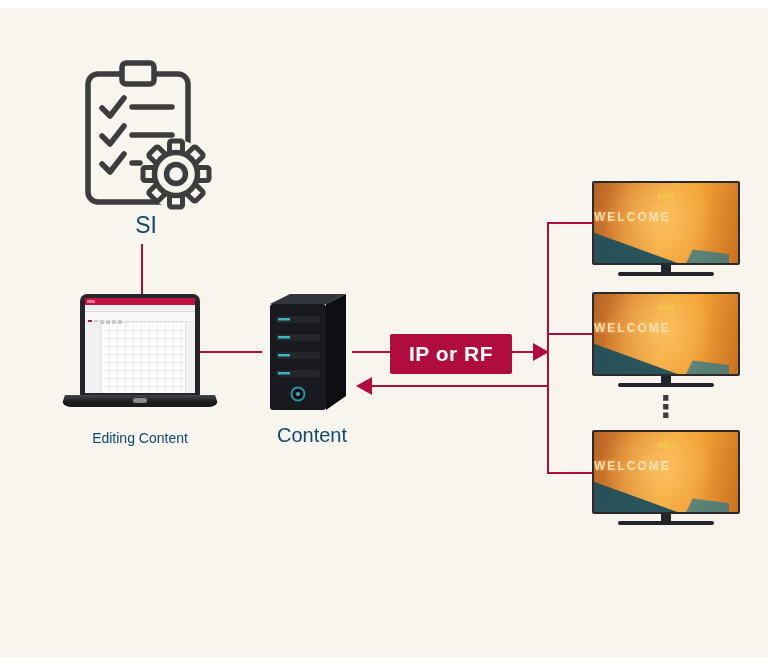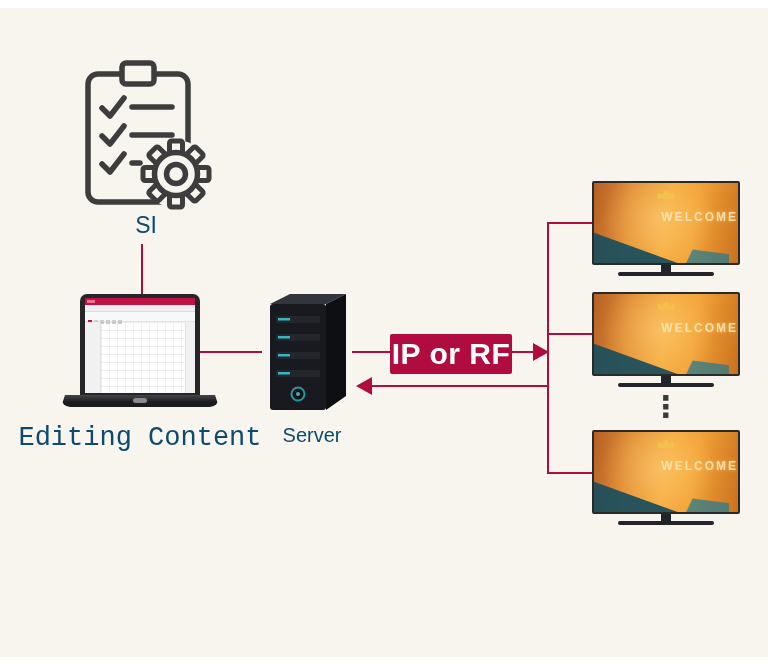--- a/index.html
+++ b/index.html
@@ -12,27 +12,27 @@
   .hline{position:absolute;height:2px;background:#b00c40;}
   .vline{position:absolute;width:2px;background:#b00c40;}
   .arrow-right{position:absolute;width:0;height:0;border-top:9px solid transparent;
                border-bottom:9px solid transparent;border-left:16px solid #b00c40;}
   .arrow-left{position:absolute;width:0;height:0;border-top:9px solid transparent;
               border-bottom:9px solid transparent;border-right:16px solid #b00c40;}
 
   
   .label{position:absolute;text-align:center;color:#0c4a6e;}
   .si-label{left:76px;top:212px;width:140px;font-size:23px;}
-  .caption{left:8px;top:423px;width:264px;font-size:27px;line-height:30px;font-family:Liberation Mono, monospace;}
+  .caption{left:8px;top:423px;width:264px;font-size:14px;line-height:30px;}
   .server-label{left:258px;top:424px;width:108px;font-size:20px;}
 
   
   .badge{position:absolute;left:390px;top:334px;width:122px;height:40px;background:#b00c40;
          color:#ffffff;display:flex;align-items:center;justify-content:center;
-         font-size:30px;font-weight:700;letter-spacing:.5px;border-radius:2px;}
+         font-size:21px;font-weight:700;letter-spacing:.5px;border-radius:2px;}
 
   
   .laptop-screen{position:absolute;left:80px;top:294px;width:120px;height:101px;box-sizing:border-box;
                  background:#26262a;border-radius:7px 7px 0 0;padding:4px 5px 2px;}
   .mini-ui{width:110px;height:95px;background:#ffffff;overflow:hidden;}
   .mini-appbar{height:7px;background:#c01243;position:relative;}
   .mini-appbar span{position:absolute;left:2px;top:2px;width:8px;height:3px;background:#e8738f;}
   .mini-menubar{height:6px;background:#efeef0;border-bottom:1px solid #ddd;}
   .mini-toolbar{height:9px;background:#f8f8f8;border-bottom:1px solid #e2e2e2;padding-left:2px;}
   .mini-toolbar i{display:inline-block;width:4px;height:4px;margin:2px 1px;background:#cfcfcf;}
@@ -51,21 +51,21 @@
   
   .tv{position:absolute;width:148px;}
   .tv-screen{position:relative;width:148px;height:84px;box-sizing:border-box;border:2px solid #2a2a2a;
              border-radius:2px;overflow:hidden;
              background:radial-gradient(circle at 45% 45%,rgba(255,214,130,.55),rgba(0,0,0,0) 62%),
                         linear-gradient(100deg,#b55f28 0%,#e08a30 25%,#f5a83a 50%,#f3a237 68%,#c9711f 100%);}
   .tv-mountain{position:absolute;left:0;bottom:0;width:58%;height:46%;background:#1d4f5c;
                clip-path:polygon(0 100%,0 18%,100% 100%);opacity:.94;}
   .tv-pool{position:absolute;right:6%;bottom:0;width:30%;height:24%;background:#2a7a8c;
            clip-path:polygon(0 100%,15% 30%,100% 55%,100% 100%);opacity:.75;}
-  .tv-welcome{position:absolute;top:34%;width:100%;text-align:right;font-size:12px;font-weight:bold;
+  .tv-welcome{position:absolute;top:34%;width:100%;text-align:left;font-size:12px;font-weight:bold;
               letter-spacing:2px;color:#ffe7b8;opacity:.9;text-shadow:0 0 4px rgba(255,190,90,.9);}
   .tv-logo{position:absolute;top:6px;left:50%;transform:translateX(-50%);width:16px;height:10px;
            background:#f3c14e;clip-path:polygon(0 100%,0 35%,25% 60%,50% 10%,75% 60%,100% 35%,100% 100%);}
   .tv-neck{width:10px;height:7px;background:#23242a;margin:0 auto;}
   .tv-base{width:96px;height:4px;background:#23242a;margin:0 auto;border-radius:2px;}
 
   .dots{position:absolute;left:646px;top:390px;width:40px;text-align:center;
         font-size:30px;line-height:34px;color:#3a3a3a;font-weight:bold;}
 </style>
 </head>
@@ -139,21 +139,21 @@
       <rect x="14" y="42" width="44" height="7" rx="1" fill="#24262c"></rect>
       <rect x="16" y="44" width="12" height="2.5" fill="#35b6c2"></rect>
       <rect x="14" y="60" width="44" height="7" rx="1" fill="#24262c"></rect>
       <rect x="16" y="62" width="12" height="2.5" fill="#35b6c2"></rect>
       <rect x="14" y="78" width="44" height="7" rx="1" fill="#24262c"></rect>
       <rect x="16" y="80" width="12" height="2.5" fill="#35b6c2"></rect>
     </g>
     <circle cx="36" cy="102" r="6.5" fill="#101114" stroke="#2c96a0" stroke-width="2"></circle>
     <circle cx="36" cy="102" r="2" fill="#35b6c2"></circle>
   </svg>
-  <div class="label server-label">Server</div>
+  <div class="label server-label">Content</div>
 
   <div class="hline" style="left:352px;top:351px;width:182px;"></div>
   <div class="arrow-right" style="left:533px;top:343px;"></div>
   <div class="hline" style="left:372px;top:385px;width:176px;"></div>
   <div class="arrow-left" style="left:356px;top:377px;"></div>
   <div class="badge">IP or RF</div>
 
   <div class="vline" style="left:547px;top:222px;height:252px;"></div>
   <div class="hline" style="left:549px;top:222px;width:43px;"></div>
   <div class="hline" style="left:549px;top:333px;width:43px;"></div>

